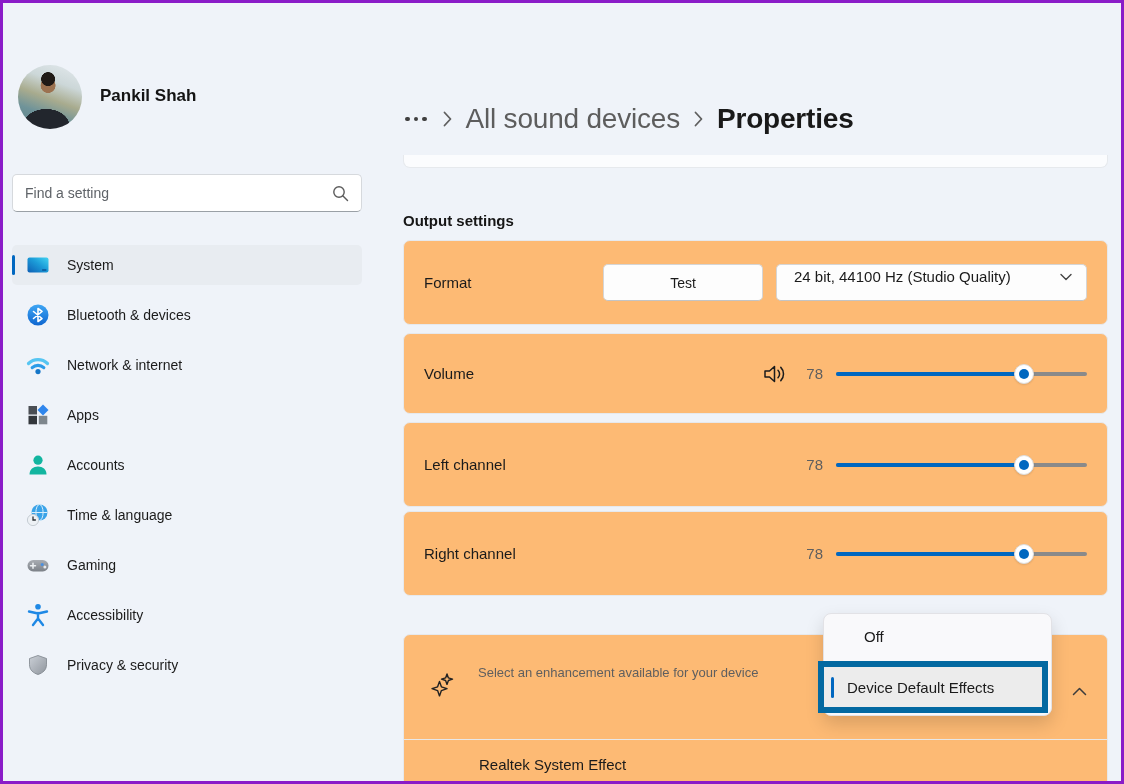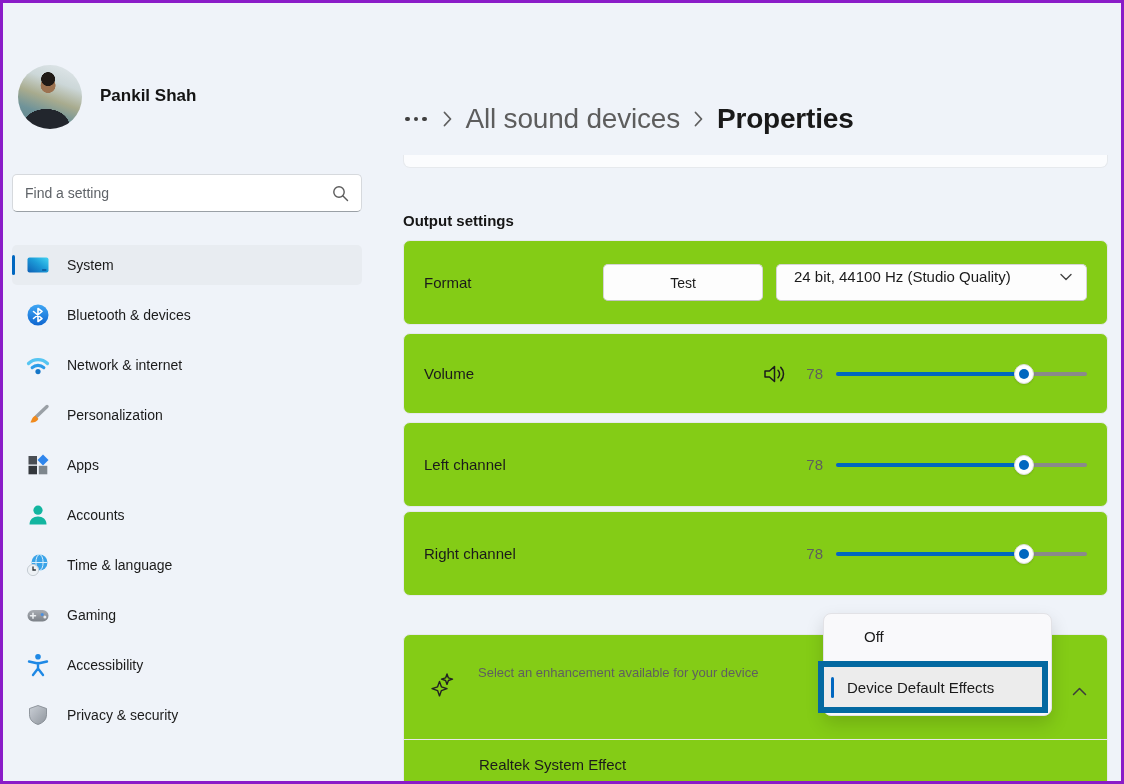--- a/index.html
+++ b/index.html
@@ -69,21 +69,21 @@
 
   .card-sliver {
     position:absolute; left:3px; top:124px; width:705px; height:13px;
     background:#FBFCFE; border:1px solid #E6E9ED; border-top:none; border-radius:0 0 7px 7px;
   }
 
   .section-heading { position:absolute; left:3px; top:181px; font-size:15px; font-weight:700; color:#161616; }
 
   .card {
     position:absolute; left:3px; width:705px;
-    background:#84cc16; border:1px solid #E6E9ED; border-radius:7px;
+    background:#fdba74; border:1px solid #E6E9ED; border-radius:7px;
   }
   .row-label { font-size:15px; color:#1b1b1b; }
 
   .format-card { top:209px; height:85px; display:flex; align-items:center; padding:0 20px; }
   .test-btn {
     margin-left:auto; width:160px; height:37px; background:#FDFDFD;
     border:1px solid #D5D5D5; border-bottom-color:#C4C4C4; border-radius:5px;
     font-size:14px; color:#1b1b1b; display:flex; align-items:center; justify-content:center; cursor:pointer;
   }
   .format-select {
@@ -199,29 +199,20 @@
       <span class="nav-icon">
         <svg width="24" height="24" viewBox="0 0 24 24">
             <path d="M2.5 10.5 a13.5 13.5 0 0 1 19 0" stroke="#56C5F2" stroke-width="3.2" fill="none" stroke-linecap="round"></path>
             <path d="M6.2 14.6 a8.5 8.5 0 0 1 11.6 0" stroke="#2B9BE8" stroke-width="3.2" fill="none" stroke-linecap="round"></path>
             <circle cx="12" cy="18.6" r="2.6" fill="#1576C8"></circle>
           </svg>
       </span>
       <span class="nav-label">Network &amp; internet</span>
     </div>
 
-    <div class="nav-item">
-      <span class="nav-icon">
-        <svg width="24" height="24" viewBox="0 0 24 24">
-            <path d="M21 3.5 L10.5 13.5" stroke="#9AA0A6" stroke-width="3.4" stroke-linecap="round"></path>
-            <path d="M9.2 12.6 l3.2 3.2 c-1.6 3.4-4.8 3.8-8 3.8 1.2-1.8 1.2-4.6 4.8-7z" fill="#F08A1D"></path>
-          </svg>
-      </span>
-      <span class="nav-label">Personalization</span>
-    </div>
 
     <div class="nav-item">
       <span class="nav-icon">
         <svg width="24" height="24" viewBox="0 0 24 24">
             <rect x="2.5" y="3" width="8.5" height="8.5" fill="#4A4E54"></rect>
             <rect x="2.5" y="12.8" width="8.5" height="8.5" fill="#33373C"></rect>
             <rect x="12.8" y="12.8" width="8.5" height="8.5" fill="#7E868D"></rect>
             <polygon points="17,1.5 22.5,7 17,12.5 11.5,7" fill="#2F86ED"></polygon>
           </svg>
       </span>

